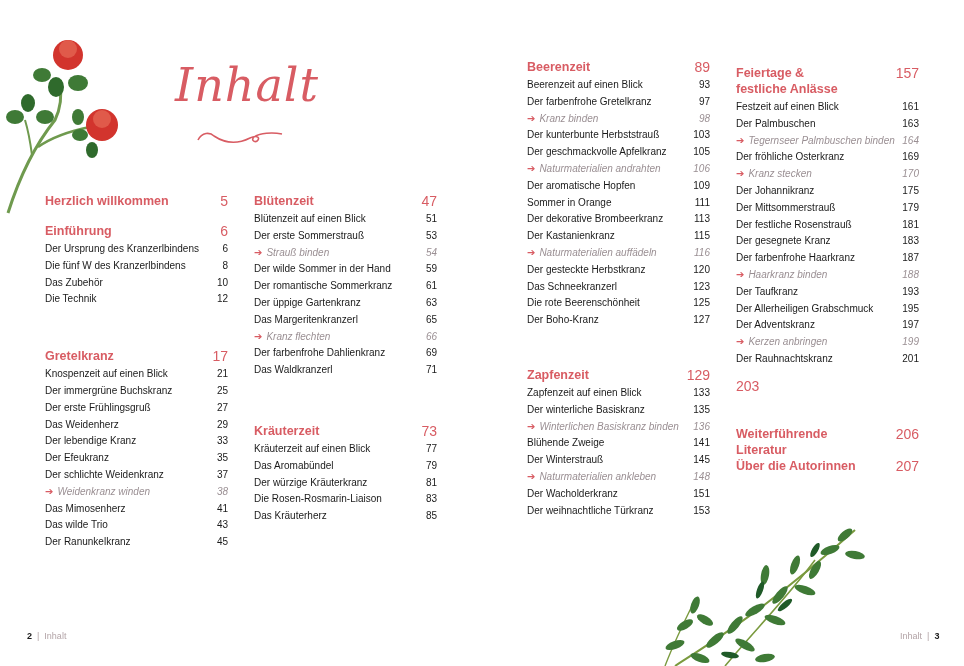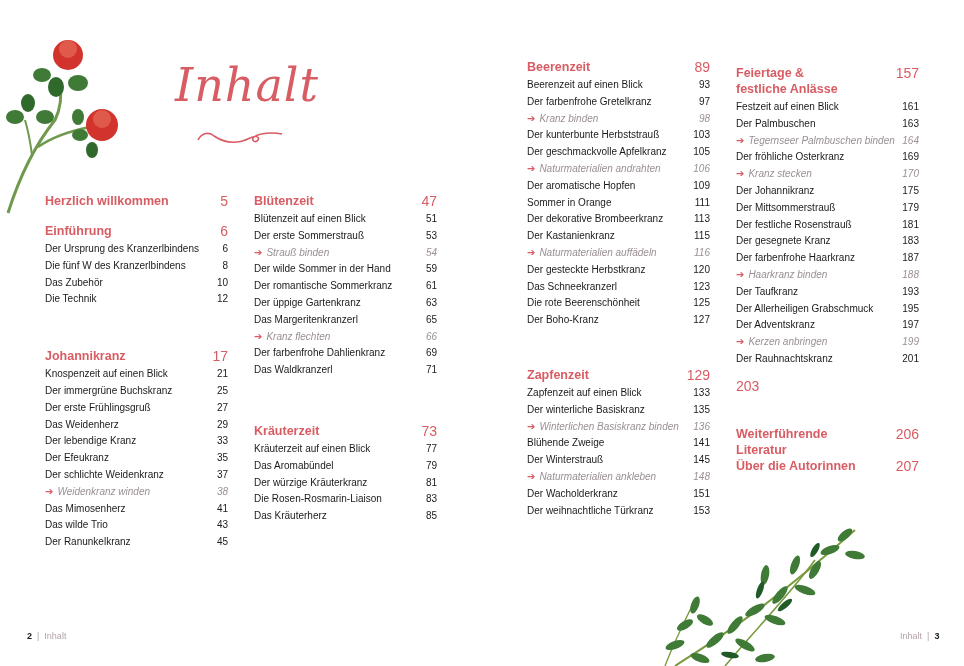--- a/index.html
+++ b/index.html
@@ -97,21 +97,21 @@
           <span class="lbl"><span>Das Zubehör</span></span>
           <span class="pg">10</span>
         </div>
         <div class="entry">
           <span class="lbl"><span>Die Technik</span></span>
           <span class="pg">12</span>
         </div>
       </div>
       <div class="toc-section" style="margin-top: 40px;">
         <div class="sec-head">
-          <span class="sec-title">Johannikranz</span>
+          <span class="sec-title">Gretelkranz</span>
           <span class="sec-page">17</span>
         </div>
         <div class="entry">
           <span class="lbl"><span>Knospenzeit auf einen Blick</span></span>
           <span class="pg">21</span>
         </div>
         <div class="entry">
           <span class="lbl"><span>Der immergrüne Buchskranz</span></span>
           <span class="pg">25</span>
         </div>

